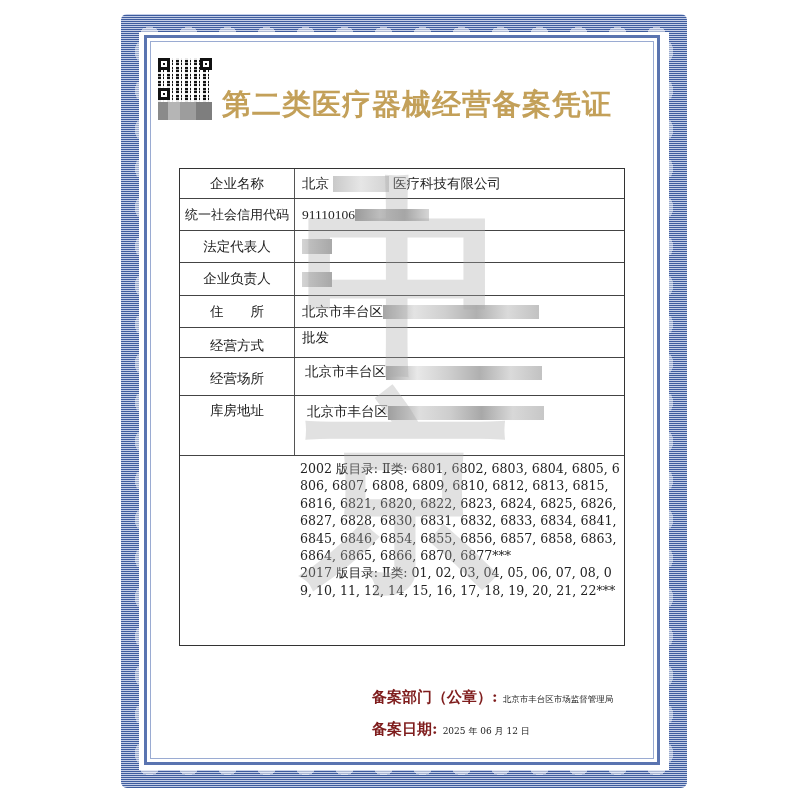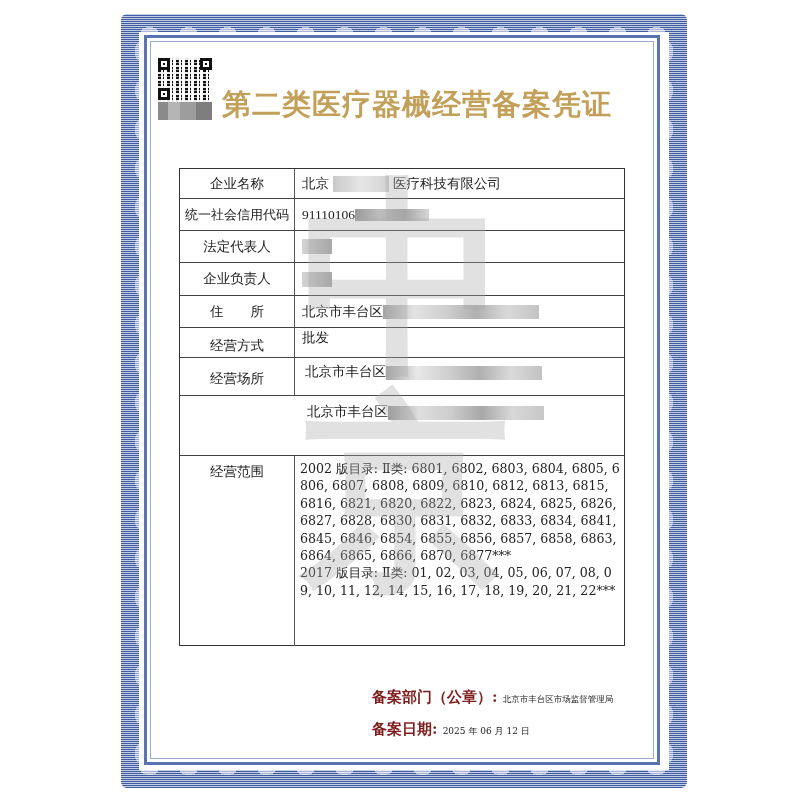--- a/index.html
+++ b/index.html
@@ -192,27 +192,27 @@
     </div>
 
     <div class="row" style="top:189px;height:38px;">
       <div class="lab mid" style="padding-top:4px;">经营场所</div>
       <div class="val" style="padding-top:2px;left:125px;line-height:22px;">
         <span>北京市丰台区</span><span class="blur" style="width:156px;height:14px;background:linear-gradient(90deg,#a5a5a5,#e8e8e8,#cfcfcf,#b0b0b0,#dadada,#c2c2c2);"></span>
       </div>
     </div>
 
     <div class="row" style="top:227px;height:60px;">
+      <div class="lab" style="padding-top:6px;">库房地址</div>
       <div class="val" style="padding-top:4px;left:127px;line-height:22px;">
         <span>北京市丰台区</span><span class="blur" style="width:156px;height:14px;background:linear-gradient(90deg,#9a9a9a,#dedede,#cdcdcd,#a8a8a8,#d8d8d8,#c7c7c7);"></span>
       </div>
     </div>
 
     <div class="row last" style="top:287px;height:190px;">
-      <div class="lab" style="padding-top:7px;">经营范围</div>
       <div class="scope">
         <div>2002 版目录: Ⅱ类: 6801, 6802, 6803, 6804, 6805, 6806, 6807, 6808, 6809, 6810, 6812, 6813, 6815, 6816, 6821, 6820, 6822, 6823, 6824, 6825, 6826, 6827, 6828, 6830, 6831, 6832, 6833, 6834, 6841, 6845, 6846, 6854, 6855, 6856, 6857, 6858, 6863, 6864, 6865, 6866, 6870, 6877***</div>
         <div>2017 版目录: Ⅱ类: 01, 02, 03, 04, 05, 06, 07, 08, 09, 10, 11, 12, 14, 15, 16, 17, 18, 19, 20, 21, 22***</div>
       </div>
     </div>
   </div>
 
   <div class="watermark">中<br>京</div>
 
   <div class="dept">

